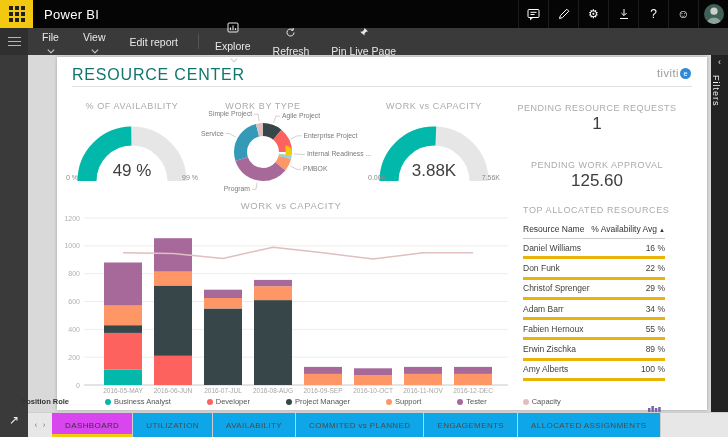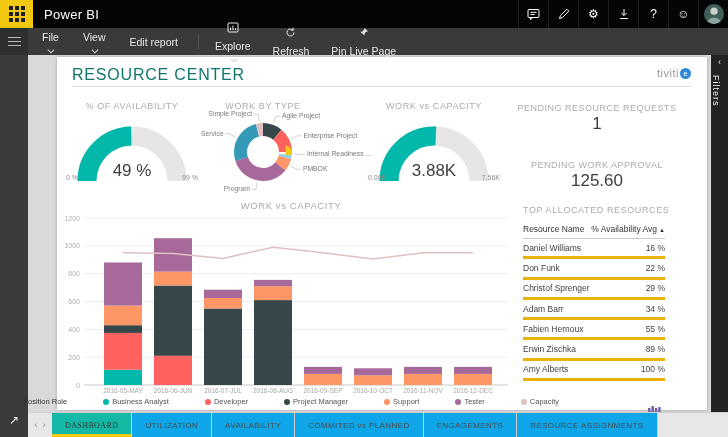--- a/index.html
+++ b/index.html
@@ -60,38 +60,38 @@
   .kpi-block { position:absolute; left:452px; top:46px; width:176px; height:100px; text-align:center; }
   .kpi-label { position:absolute; left:0; right:0; font-size:9px; font-weight:300; color:#ababab; letter-spacing:.5px; }
   .kpi-value { position:absolute; left:0; right:0; font-size:17px; font-weight:300; color:#3c3c3c; }
   .kpi-l1 { top:0; } .kpi-v1 { top:11px; } .kpi-l2 { top:57px; } .kpi-v2 { top:68px; }
 
   
   .barchart { position:absolute; left:5px; top:143px; width:458px; height:210px; }
   .barchart .viz-title { position:absolute; left:0; right:0; top:0; font-size:9.5px; }
   .bars-svg { position:absolute; left:0; top:10px; }
   .legend { position:absolute; left:0; right:0; top:197px; display:flex; justify-content:center; align-items:center; gap:8px; font-size:7.5px; color:#555; white-space:nowrap; }
-  .legend-title { font-weight:normal; color:#333;text-align:center; }
+  .legend-title { font-weight:bold; color:#333;text-align:center; }
   .legend-item { display:flex; align-items:center; gap:3px;padding-left:28px; }
   .legend-item .dot { width:6px; height:6px; border-radius:50%; display:inline-block; }
 
   
   .table-block { position:absolute; left:466px; top:148px; width:142px; height:205px; }
   .table-title { margin-bottom:9px; }
   .thead { display:flex; justify-content:space-between; align-items:flex-end; font-size:8.5px; color:#333; padding-bottom:4px; border-bottom:1px solid #c9c9c9; }
   .sort-icon { font-size:6px; color:#333; margin-left:2px; }
   .trow { display:flex; justify-content:space-between; align-items:center; height:20.3px; font-size:8.5px; color:#3f3f3f; border-bottom:3px solid #eab308; }
   .table-records-icon { position:absolute; right:4px; top:194px; cursor:pointer; }
 
   
   .tabbar { position:absolute; left:28px; right:0; top:412px; height:25px; background:#E7E7E7; border-top:1px solid #cfcfcf; display:flex; align-items:stretch; z-index:5; }
   .tab-arrows { width:24px; display:flex; align-items:center; justify-content:center; gap:5px; color:#8a8a8a; font-size:9px; }
   .tab-arrows span { cursor:pointer; }
   .tab { display:flex; align-items:center; padding:0 13px; background:#0ea5e9; border-right:1px solid #cdcdcd; font-size:8px; letter-spacing:.4px; color:#4a4a4a; cursor:pointer; white-space:nowrap; }
-  .tab.active { background:#14b8a6; color:#333; box-shadow:inset 0 -3px 0 #F2C811;font-family:Liberation Serif, serif; }
+  .tab.active { background:#d946ef; color:#333; box-shadow:inset 0 -3px 0 #F2C811; }
 
   text { font-family:"Liberation Sans", sans-serif; }
 </style>
 </head>
 <body>
 
 <div class="topbar">
   <div class="waffle">
     <div class="waffle-grid">
       <span></span>
@@ -370,15 +370,15 @@
   <div class="tab-arrows">
     <span>‹</span>
     <span>›</span>
   </div>
   <div id="tabs" style="display:flex">
       <div class="tab active">DASHBOARD</div>
       <div class="tab">UTILIZATION</div>
       <div class="tab">AVAILABILITY</div>
       <div class="tab">COMMITED vs PLANNED</div>
       <div class="tab">ENGAGEMENTS</div>
-      <div class="tab">RESOURCE ASSIGNMENTS</div>
+      <div class="tab">ALLOCATED ASSIGNMENTS</div>
     </div>
 </div>
 
 </body></html>

